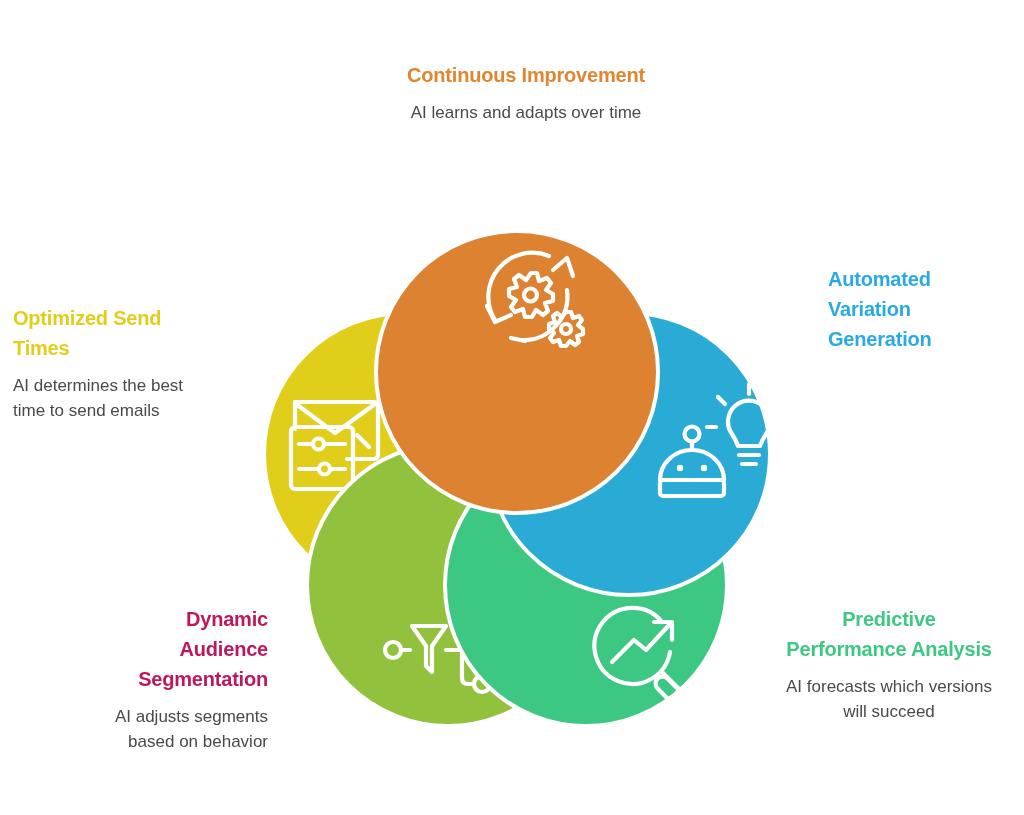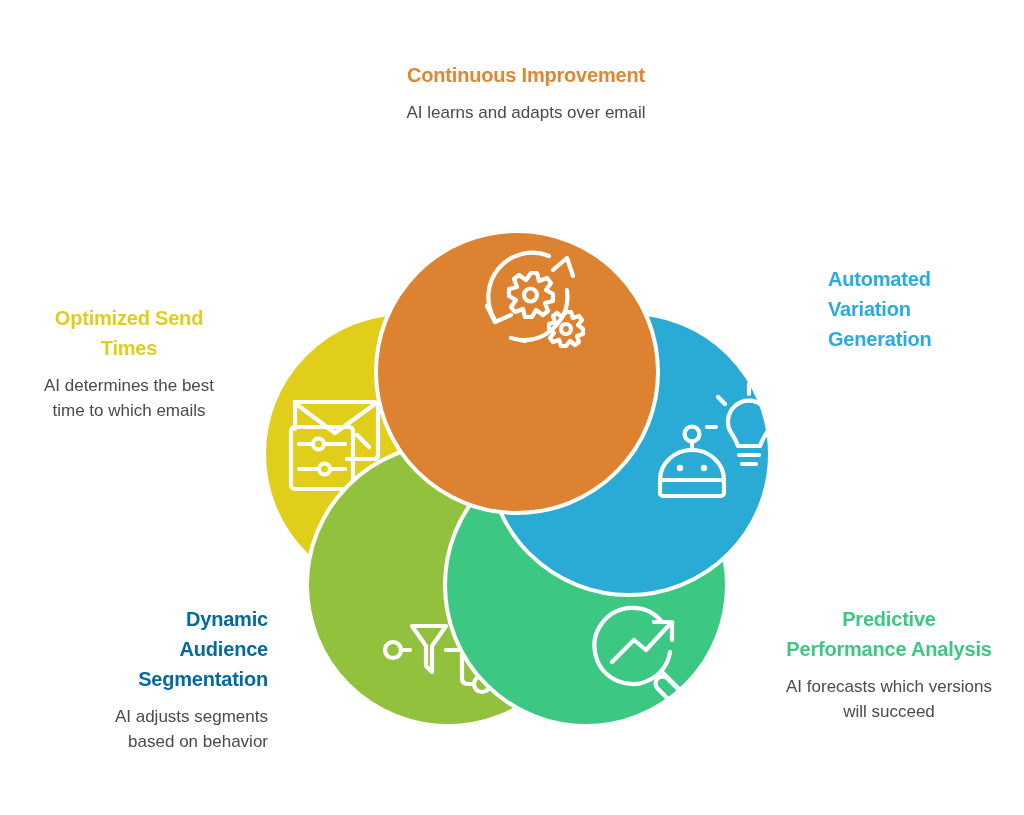--- a/index.html
+++ b/index.html
@@ -61,24 +61,24 @@
     width: 210px;
     text-align: center;
   }
   #label-dynamic-audience {
     left: 66px;
     top: 604px;
     width: 202px;
     text-align: right;
   }
   #label-optimized-send {
-    left: 28px;
+    left: 13px;
     top: 303px;
     width: 202px;
-    text-align: center;
+    text-align: left;
   }
 </style>
 </head>
 <body style="background: rgb(255, 255, 255);">
 
 <svg id="venn-stage" viewBox="0 0 1024 815">
   <defs>
 
     <clipPath id="clip-optimized_send_times">
         <circle id="cc-optimized_send_times" cx="405" cy="454" r="141"></circle>
@@ -178,33 +178,33 @@
       <circle cx="3.5" cy="-3" r="6.5"></circle>
 
       <path d="M 39 14 L 44 14 L 46 20 L 52 18 L 55 22 L 51 27 L 56 31 L 56 36 L 50 38 L 52 44 L 48 47 L 43 43 L 39 48 L 34 48 L 32 42 L 26 44 L 23 40 L 27 35 L 22 31 L 22 26 L 28 24 L 26 18 L 30 15 L 35 19 Z"></path>
       <circle cx="39" cy="31" r="5"></circle>
     </g>
   </g>
 </svg>
 
 <div class="label-block" id="label-continuous-improvement">
   <p class="label-title" style="color: rgb(224, 133, 48);">Continuous Improvement</p>
-  <p class="label-desc">AI learns and adapts over email</p>
+  <p class="label-desc">AI learns and adapts over time</p>
 </div>
 
 <div class="label-block" id="label-automated-variation">
   <p class="label-title" style="color: rgb(41, 171, 226);">Automated Variation Generation</p>
 </div>
 
 <div class="label-block" id="label-predictive-performance">
   <p class="label-title" style="color: rgb(60, 200, 130);">Predictive Performance Analysis</p>
   <p class="label-desc">AI forecasts which versions will succeed</p>
 </div>
 
 <div class="label-block" id="label-dynamic-audience">
-  <p class="label-title" style="color: #0369a1; margin-left: 32px;">Dynamic Audience Segmentation</p>
+  <p class="label-title" style="color: #be185d; margin-left: 32px;">Dynamic Audience Segmentation</p>
   <p class="label-desc">AI adjusts segments based on behavior</p>
 </div>
 
 <div class="label-block" id="label-optimized-send">
   <p class="label-title" style="color: rgb(224, 206, 27);">Optimized Send Times</p>
-  <p class="label-desc">AI determines the best time to which emails</p>
+  <p class="label-desc">AI determines the best time to send emails</p>
 </div>
 
 </body></html>

